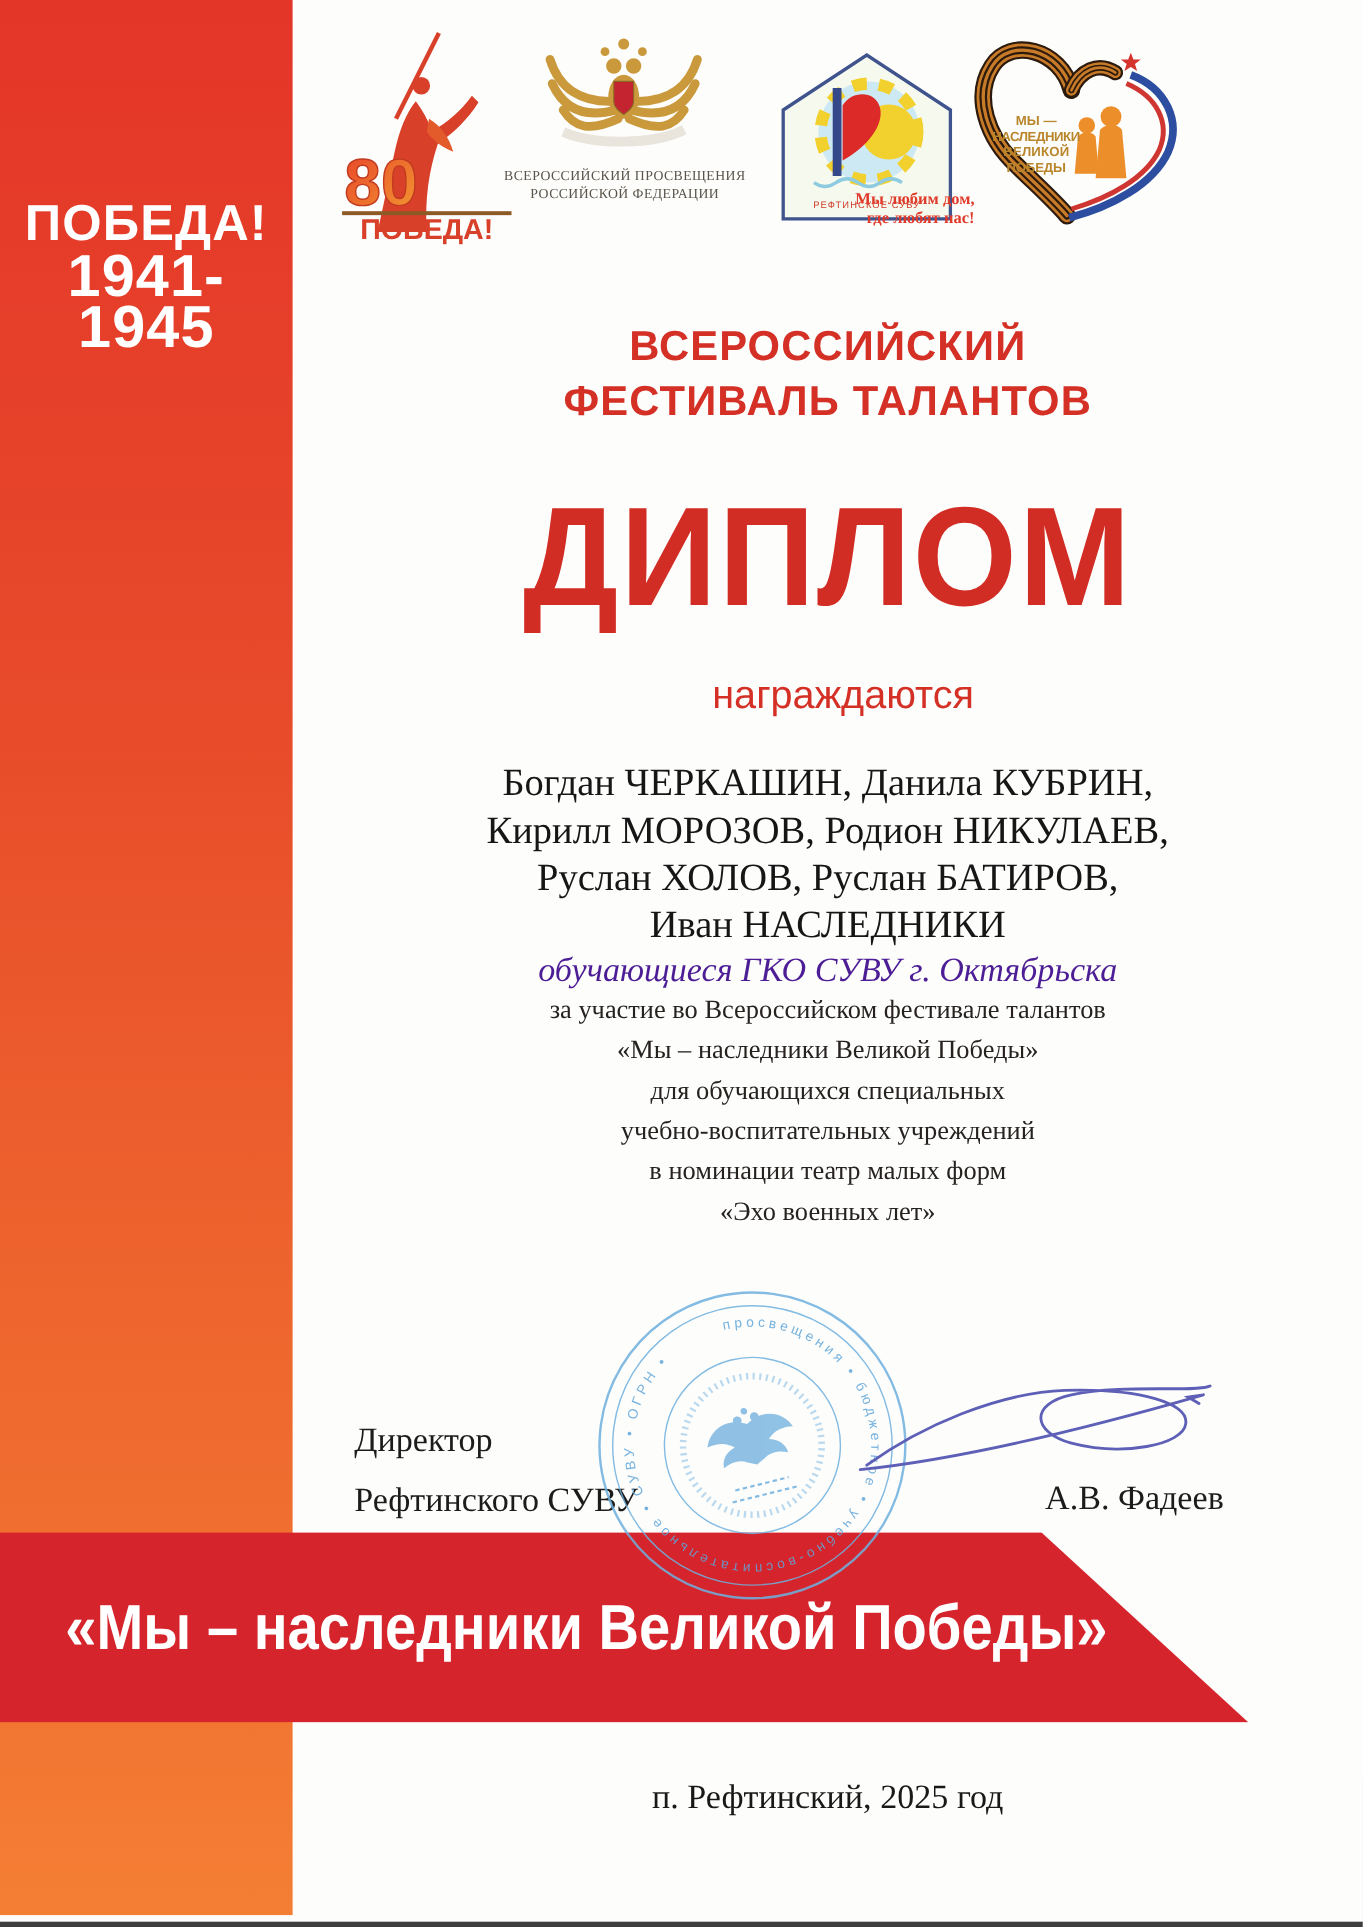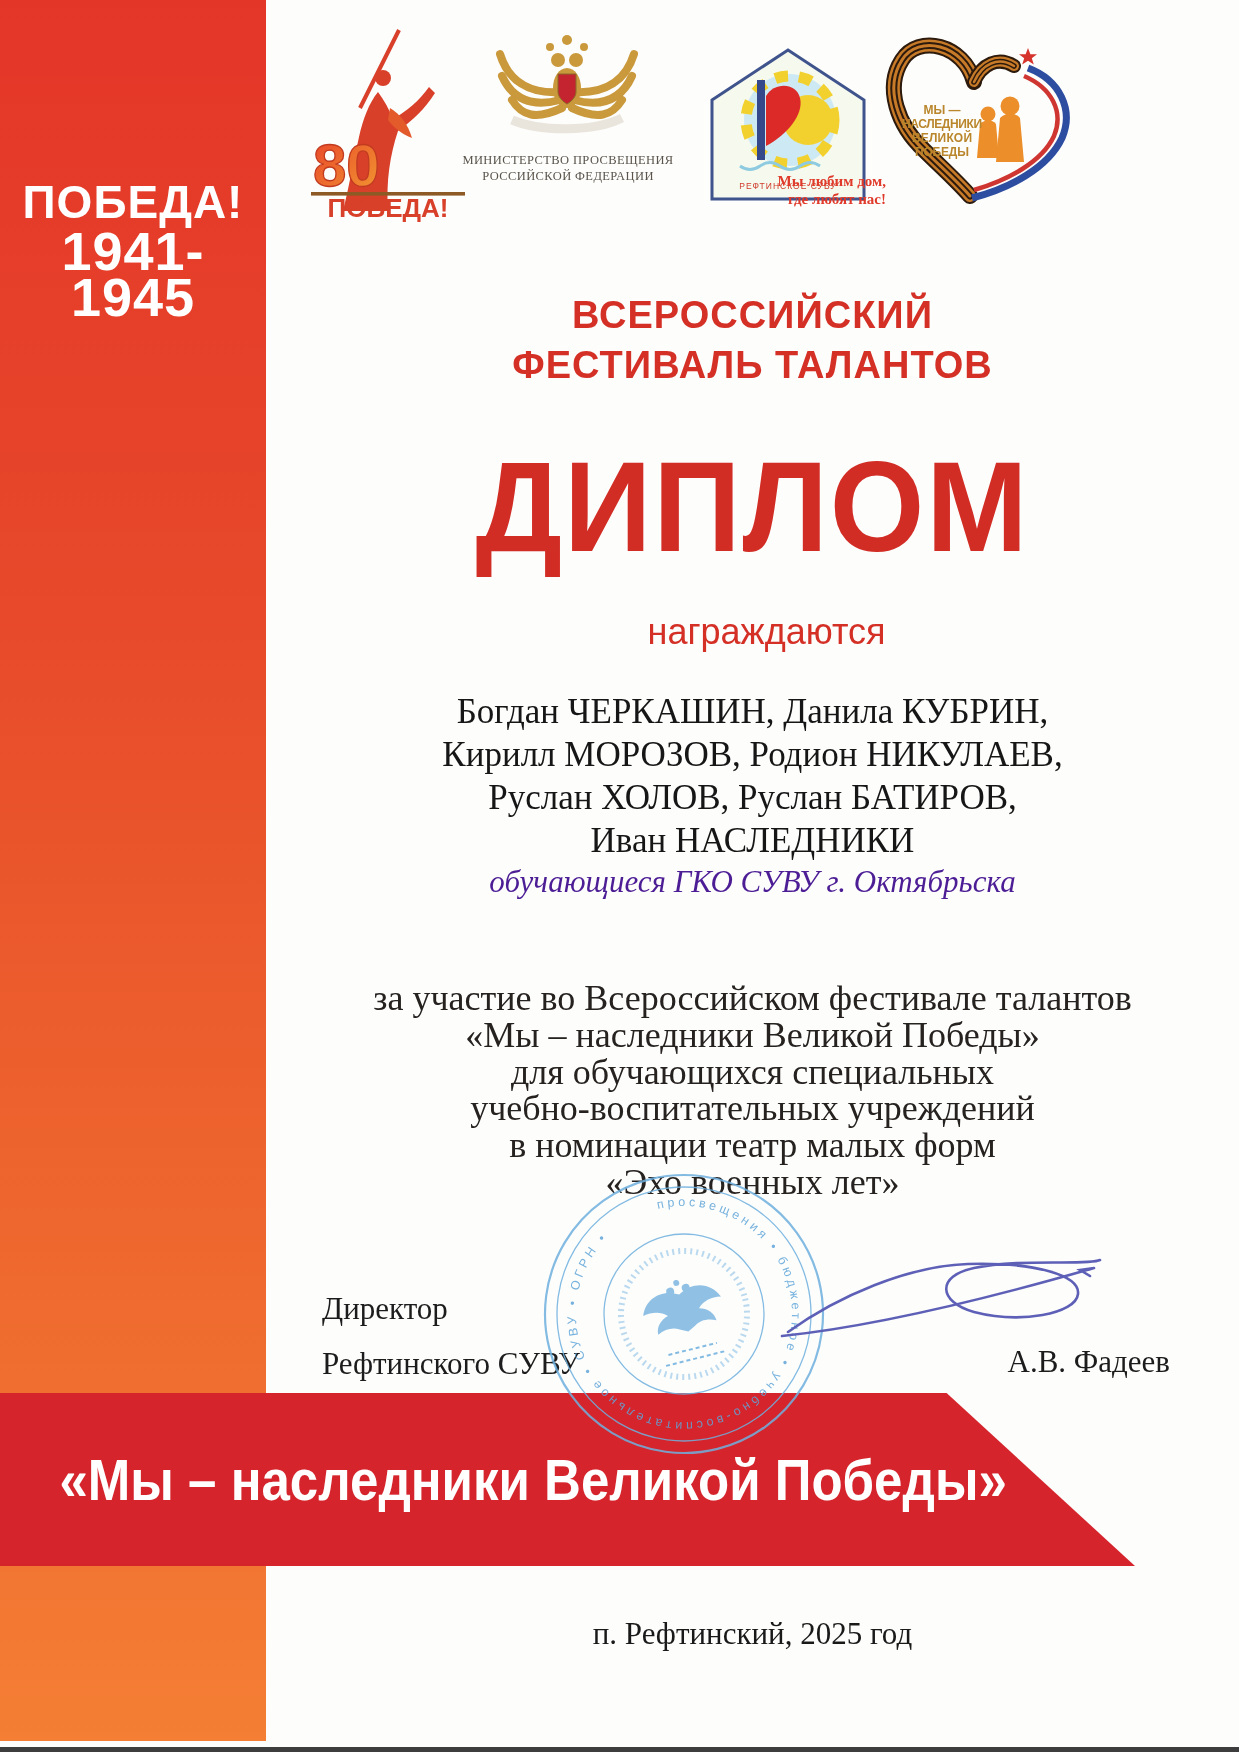--- a/index.html
+++ b/index.html
@@ -26,25 +26,25 @@
   .center-col{position:absolute;left:266px;width:973px;text-align:center;}
   .fest{color:#d43026;font-family:Liberation Sans, sans-serif;font-weight:bold;
         font-size:38px;line-height:44px;letter-spacing:1px;}
   .fest1{top:293px;} .fest2{top:343px;}
   .diploma-title{top:443px;color:#d22d25;font-family:"Liberation Sans",sans-serif;font-weight:bold;
         font-size:128px;line-height:128px;letter-spacing:2px;transform:scaleX(.95);}
   .awarded{top:612px;color:#d43026;font-family:"Liberation Sans",sans-serif;font-weight:normal;
         font-size:36px;line-height:40px;padding-left:14px;}
   .names{top:690px;font-weight:normal;font-size:35px;line-height:43px;color:#161616;}
   .affiliation{top:864px;font-style:italic;font-size:31px;line-height:36px;color:#4c1d95;}
-  .citation{top:980px;font-size:36px;line-height:36.8px;color:#262220;}
+  .citation{top:900px;font-size:24px;line-height:36.8px;color:#262220;}
   .footer-line{top:1616px;font-size:31px;color:#191919;}
   
   .director{position:absolute;left:322px;top:1281px;font-size:31px;line-height:55px;color:#1c1c1c;}
-  .fadeev{position:absolute;left:950px;top:1344px;width:220px;text-align:right;font-size:31px;color:#1c1c1c;}
+  .fadeev{position:absolute;left:950px;top:1344px;width:220px;text-align:left;font-size:31px;color:#1c1c1c;}
   .stamp{position:absolute;left:538px;top:1168px;width:292px;height:292px;opacity:.85;transform:rotate(-14deg);}
   .signature-svg{position:absolute;left:758px;top:1236px;width:370px;height:135px;}
   
   .banner{position:absolute;left:0;top:1393px;width:1135px;height:173px;background:#d5242c;
         clip-path:polygon(0 0,83.4% 0,100% 100%,0 100%);display:flex;align-items:center;}
   .banner-text{width:990px;text-align:center;color:#ffffff;font-family:"Liberation Sans",sans-serif;
         font-weight:bold;font-size:58px;transform:scaleX(.88);transform-origin:center;white-space:nowrap;}
   .bottom-line{position:absolute;left:0;bottom:0;width:100%;height:5px;background:#3d3d3d;}
 </style>
 </head>
@@ -92,21 +92,21 @@
     <circle cx="80" cy="30" r="7" fill="#c9993c"></circle>
     <circle cx="98" cy="30" r="7" fill="#c9993c"></circle>
     <circle cx="72" cy="17" r="4" fill="#c9993c"></circle>
     <circle cx="106" cy="17" r="4" fill="#c9993c"></circle>
     <circle cx="89" cy="10" r="5" fill="#c9993c"></circle>
     <ellipse cx="89" cy="58" rx="14" ry="20" fill="#c9993c"></ellipse>
     <path d="M80 44 h18 v18 c0 7 -9 12 -9 12 s-9 -5 -9 -12 z" fill="#c32430" stroke="#8a6a28" stroke-width="1"></path>
     <path d="M34 90 C62 102 116 102 144 88" stroke="#e9e5dc" stroke-width="9" fill="none"></path>
   </svg>
   <div class="ministry-caption">
-    <div>МИНИСТЕРСТВО ПРОСВЕЩЕНИЯ</div>
+    <div>ВСЕРОССИЙСКИЙ ПРОСВЕЩЕНИЯ</div>
     <div>РОССИЙСКОЙ ФЕДЕРАЦИИ</div>
   </div>
 
   <svg class="logo logo-house" viewBox="0 0 176 166">
     <path d="M12 60 L88 10 L164 60 V159 H12 Z" fill="#f5f9ee" stroke="#3f538c" stroke-width="3"></path>
     <circle cx="90" cy="80" r="46" fill="#cde9f3"></circle>
     <circle cx="90" cy="80" r="44" fill="none" stroke="#f2d02e" stroke-width="11" stroke-dasharray="13 11"></circle>
     <circle cx="108" cy="80" r="25" fill="#f2d02e"></circle>
     <rect x="57" y="40" width="8" height="80" fill="#35498a"></rect>
     <path d="M66 56 C74 42 96 42 100 58 C104 74 88 94 66 106 Z" fill="#dc2a28"></path>

